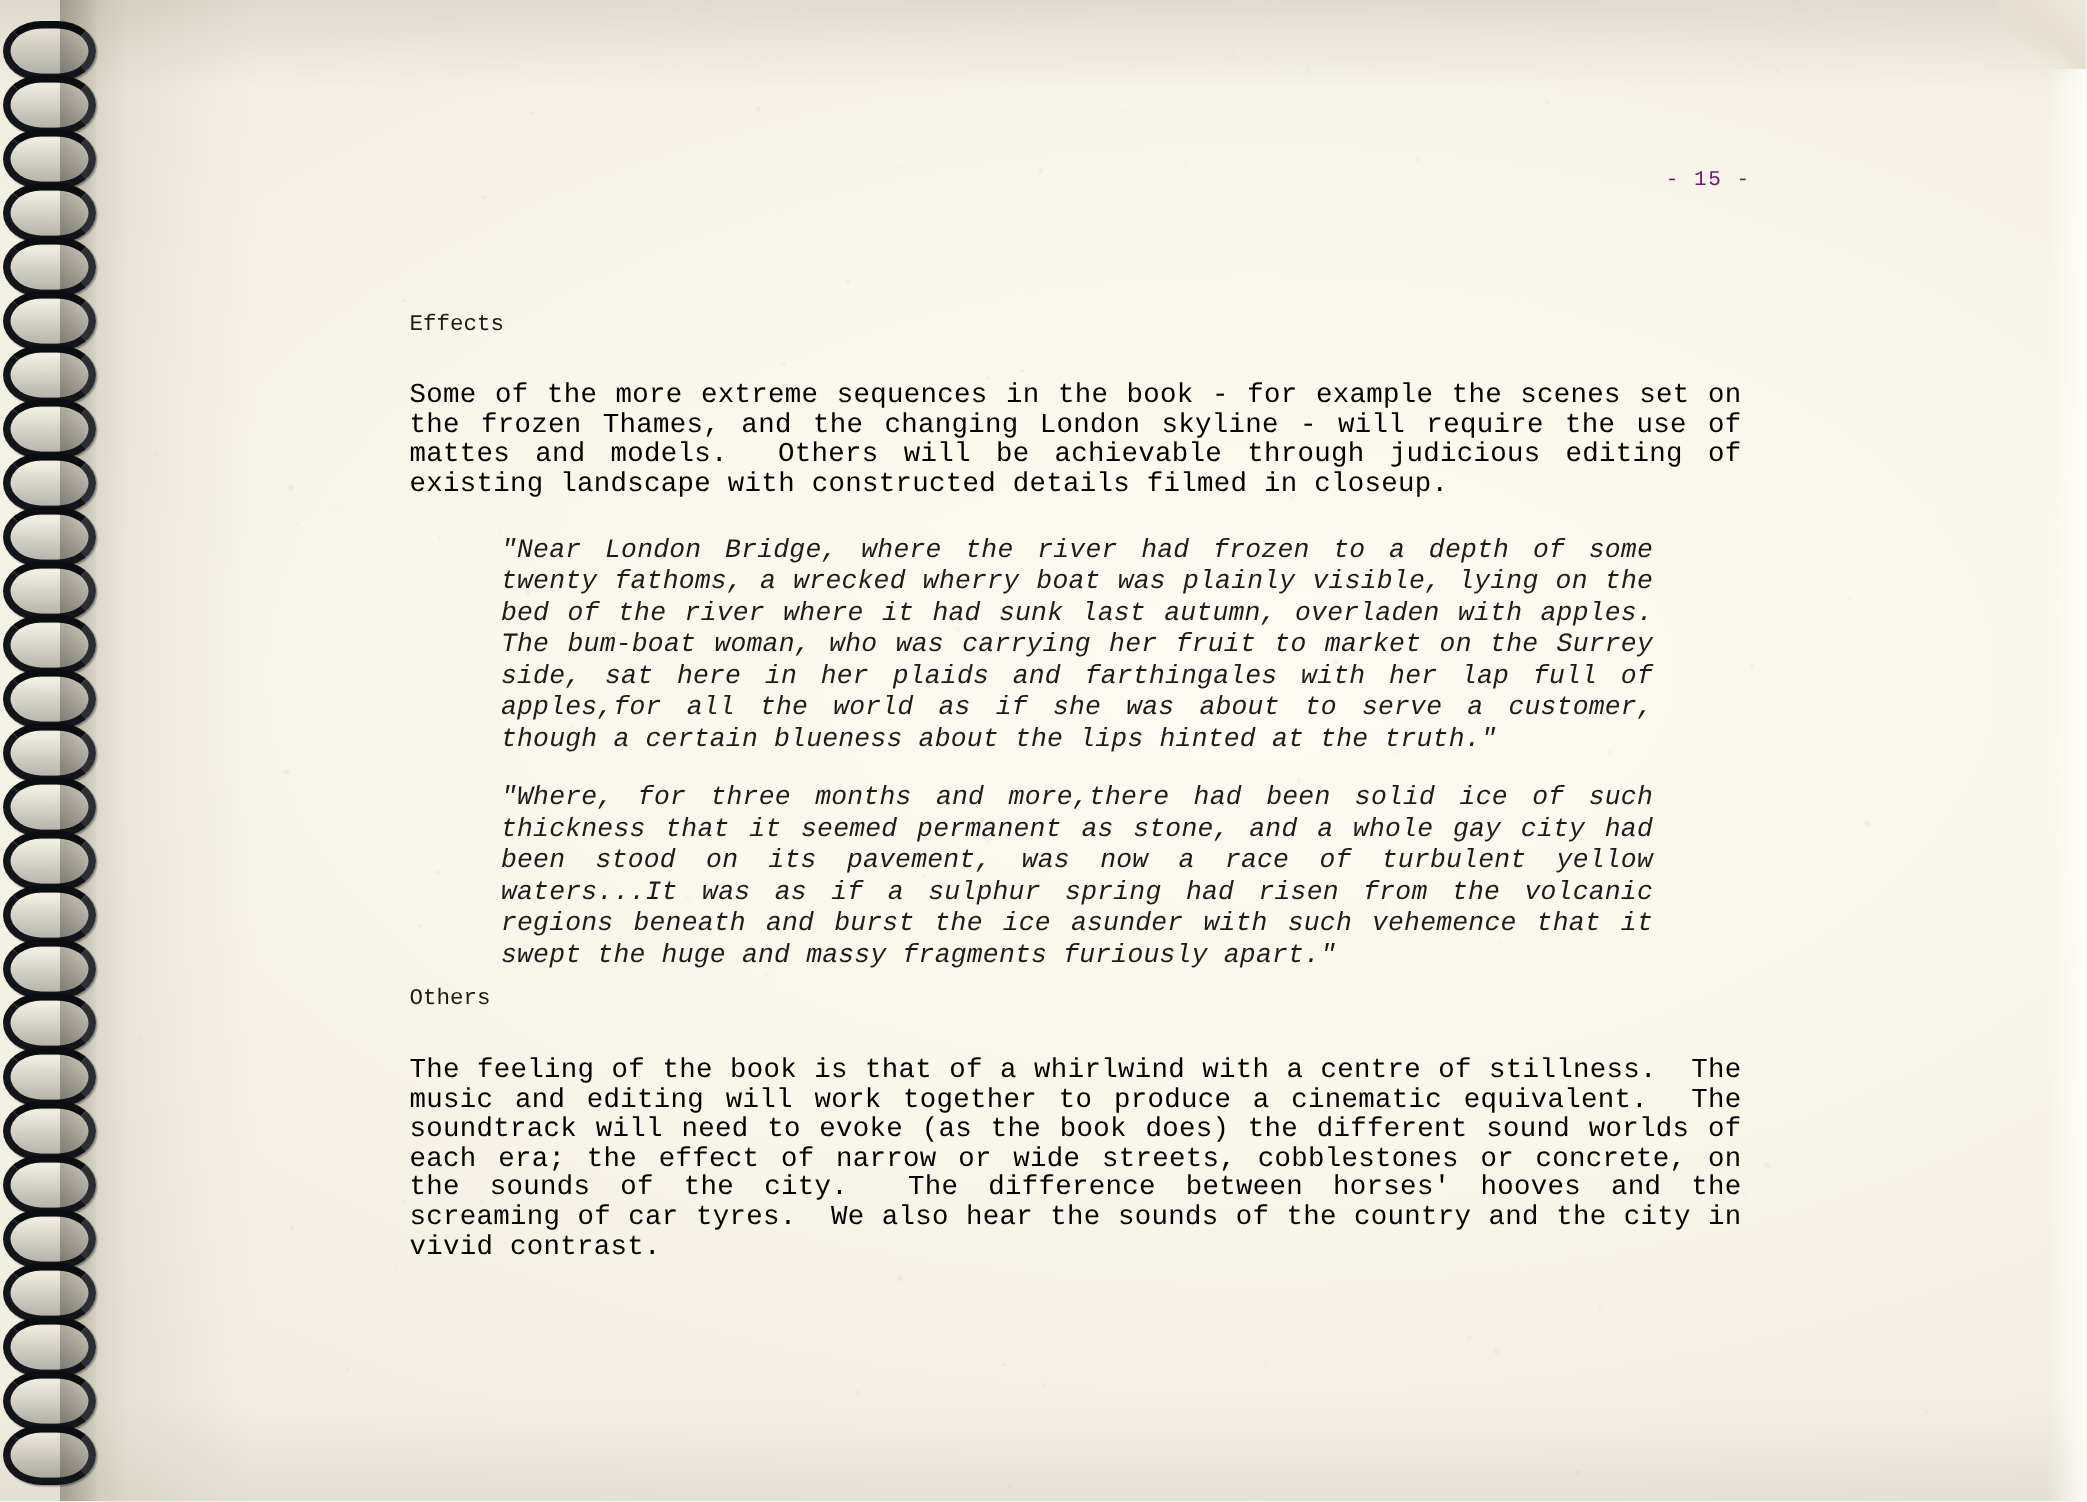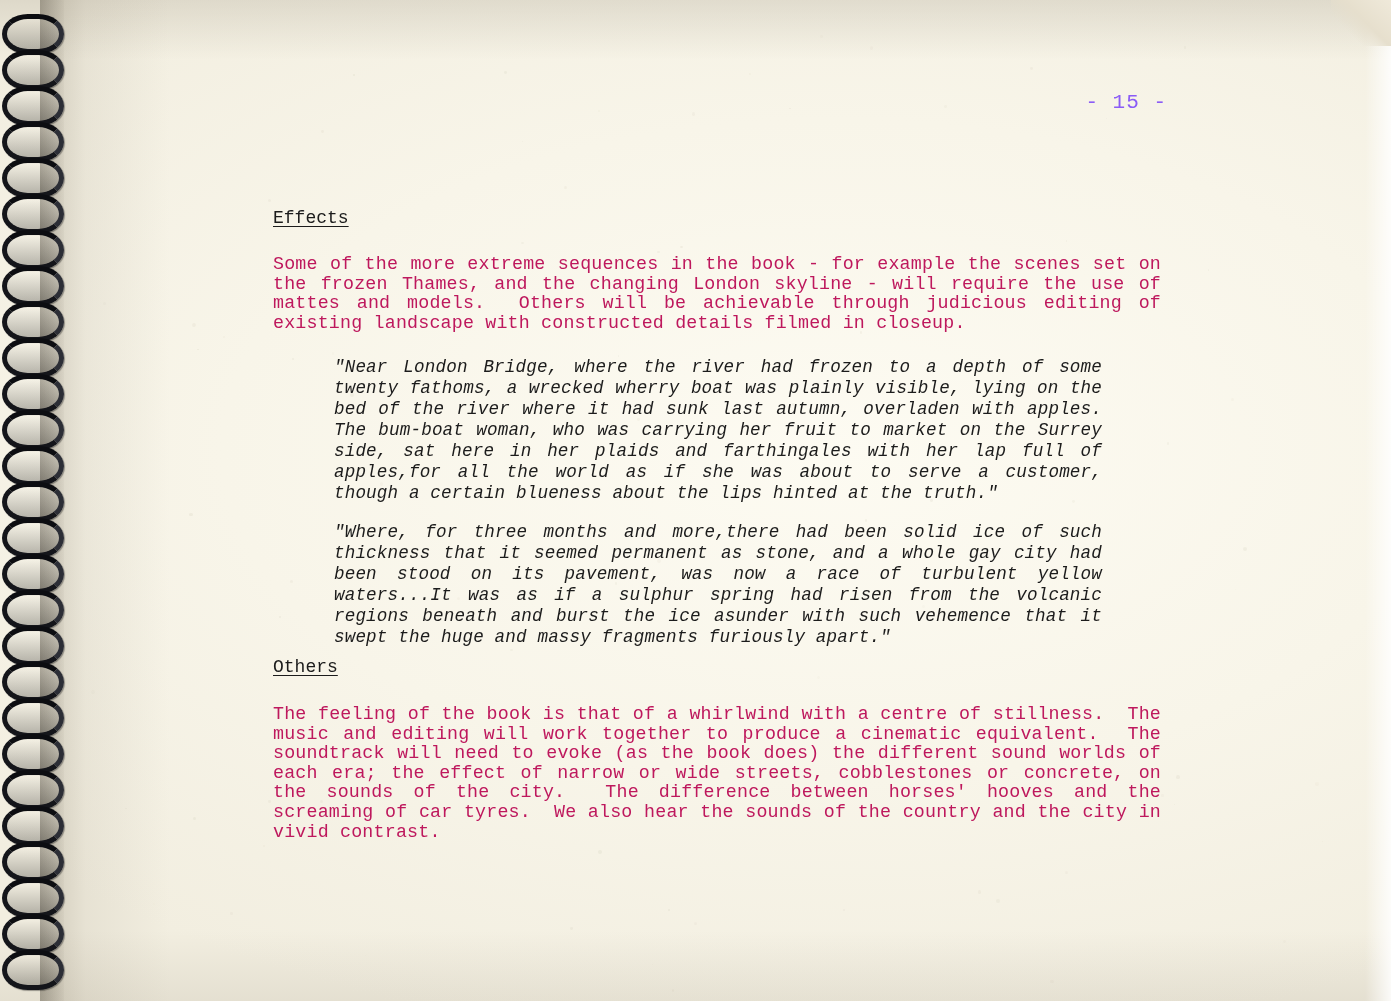--- a/index.html
+++ b/index.html
@@ -87,43 +87,42 @@
 
   
   .content {
     position: absolute;
     left: 0; top: 0;
     width: 1391px; height: 1001px;
   }
   .page-number {
     position: absolute;
     right: 224px;
-    top: 91px;
-    font-size: 21px;
+    top: 112px;
+    font-size: 14px;
     letter-spacing: 1px;
-    color: #8b5cf6;
+    color: #701a75;
   }
   .heading {
     position: absolute;
     left: 273px;
-    font-size: 18px;
+    font-size: 15px;
     color: #1b1b1b;
-    text-decoration: underline;
     text-underline-offset: 3px;
   }
   #heading-effects { top: 208px; }
   #heading-sound   { top: 657px; }
 
   .para {
     position: absolute;
     left: 273px;
     width: 888px;
     font-size: 18.3px;
     line-height: 19.6px;
-    color: #be185d;
+    color: #000000;
     text-align: justify;
     white-space: pre-wrap;
     letter-spacing: 0.2px;
   }
   #para-effects { top: 255px; }
   #para-sound   { top: 705px; }
 
   .quote {
     position: absolute;
     left: 334px;

